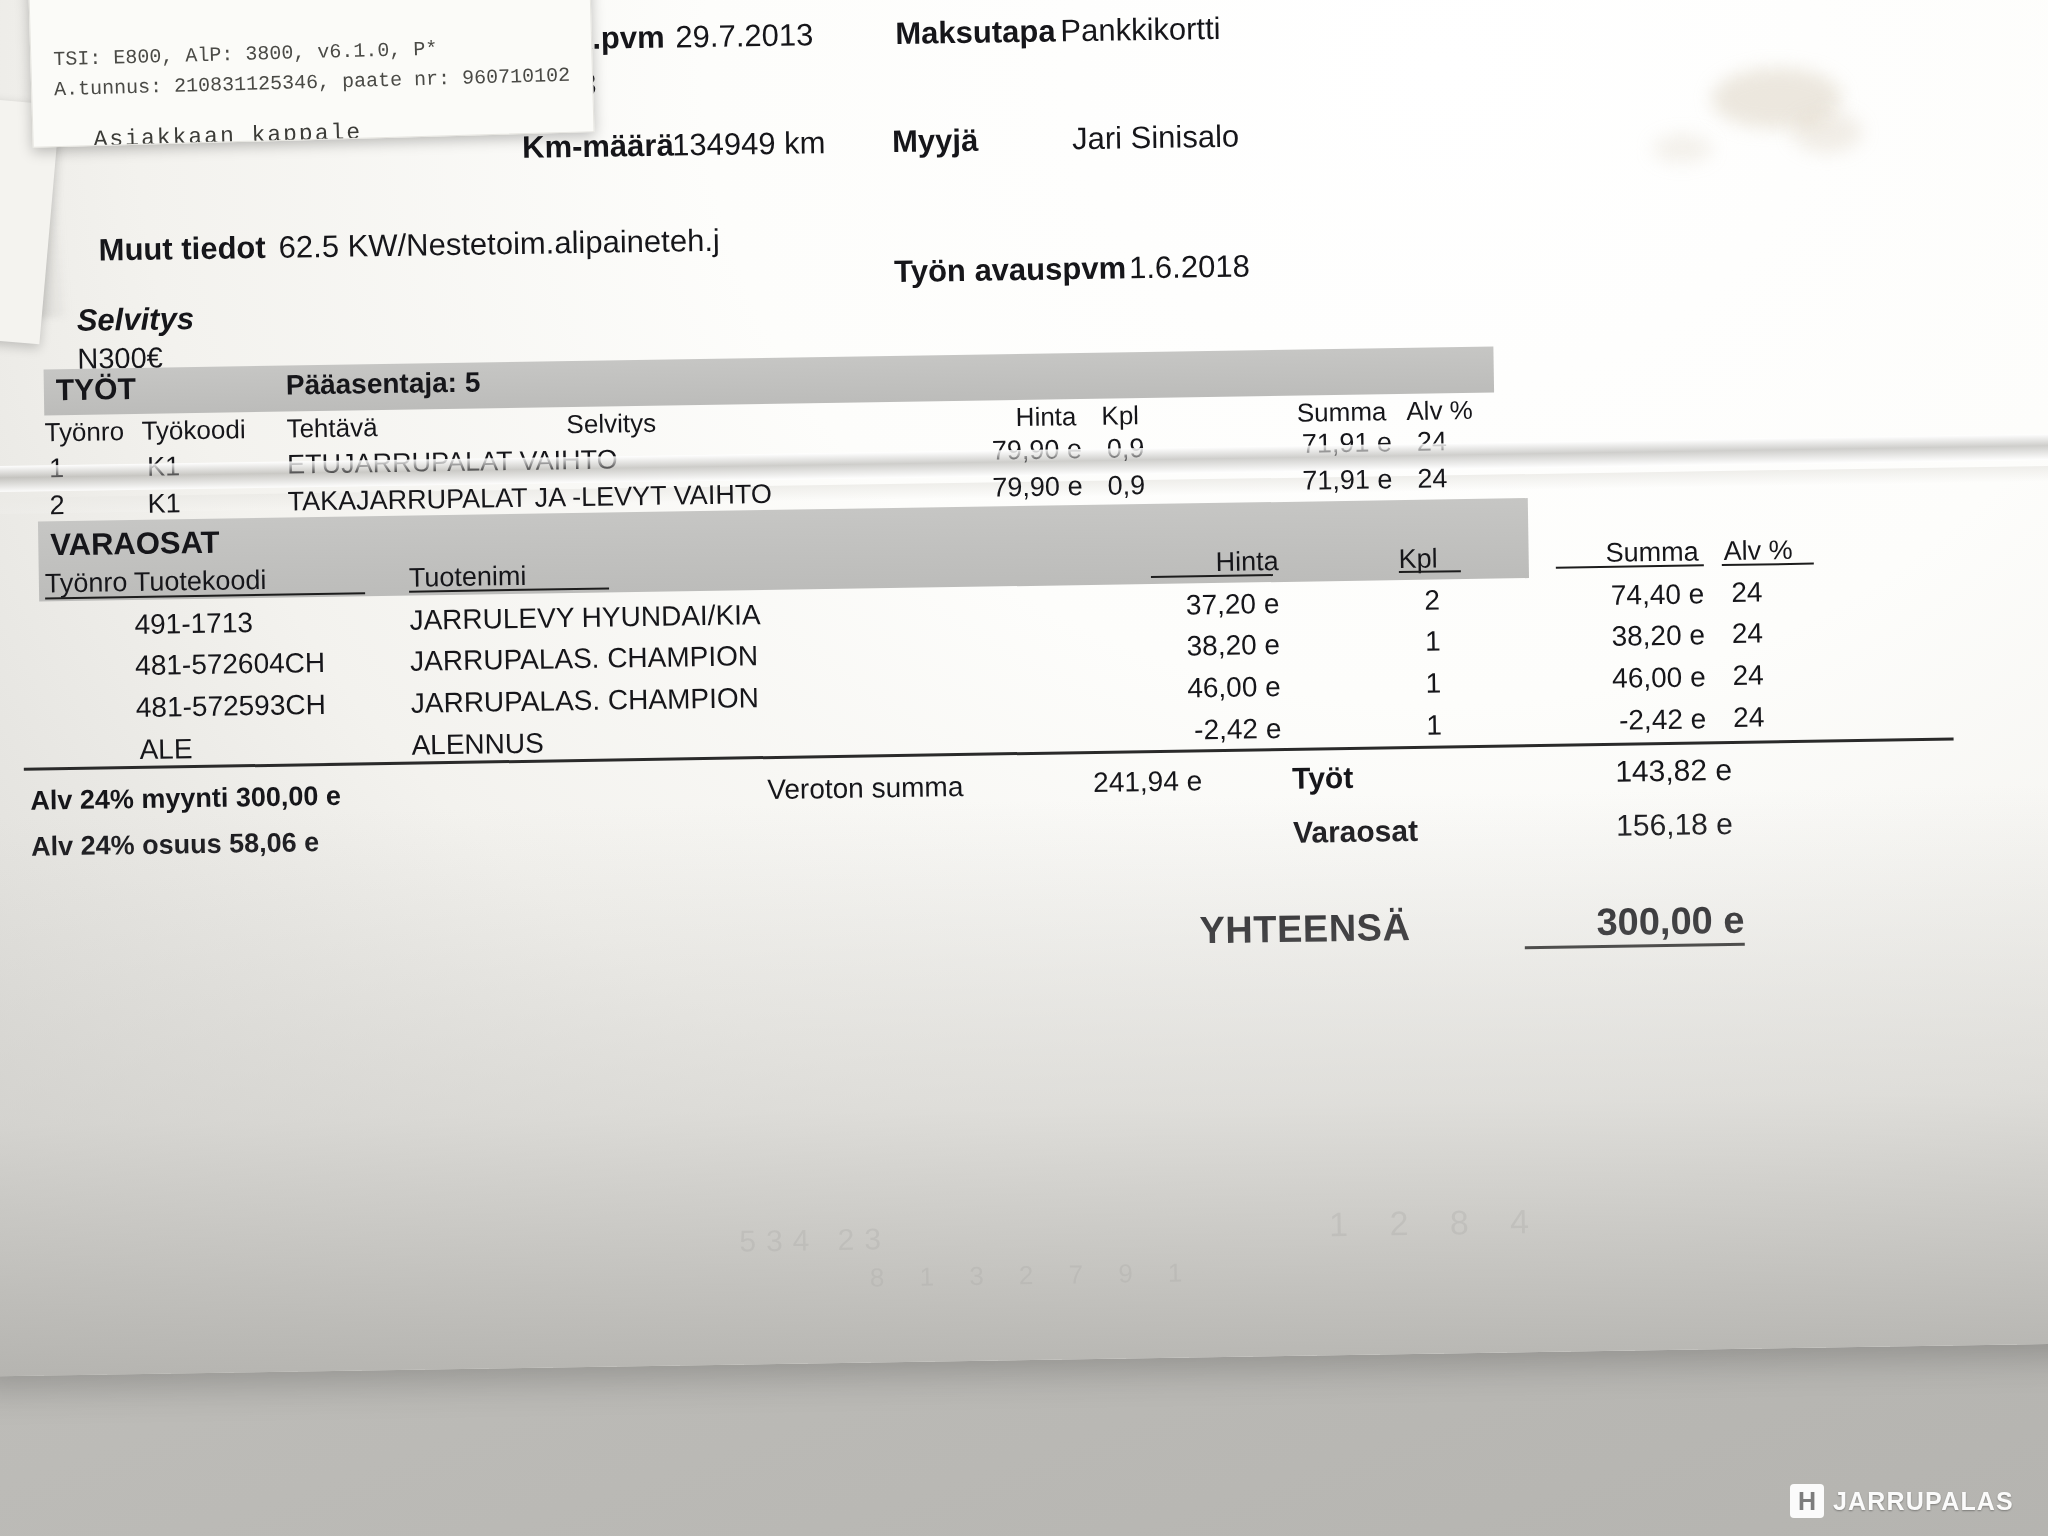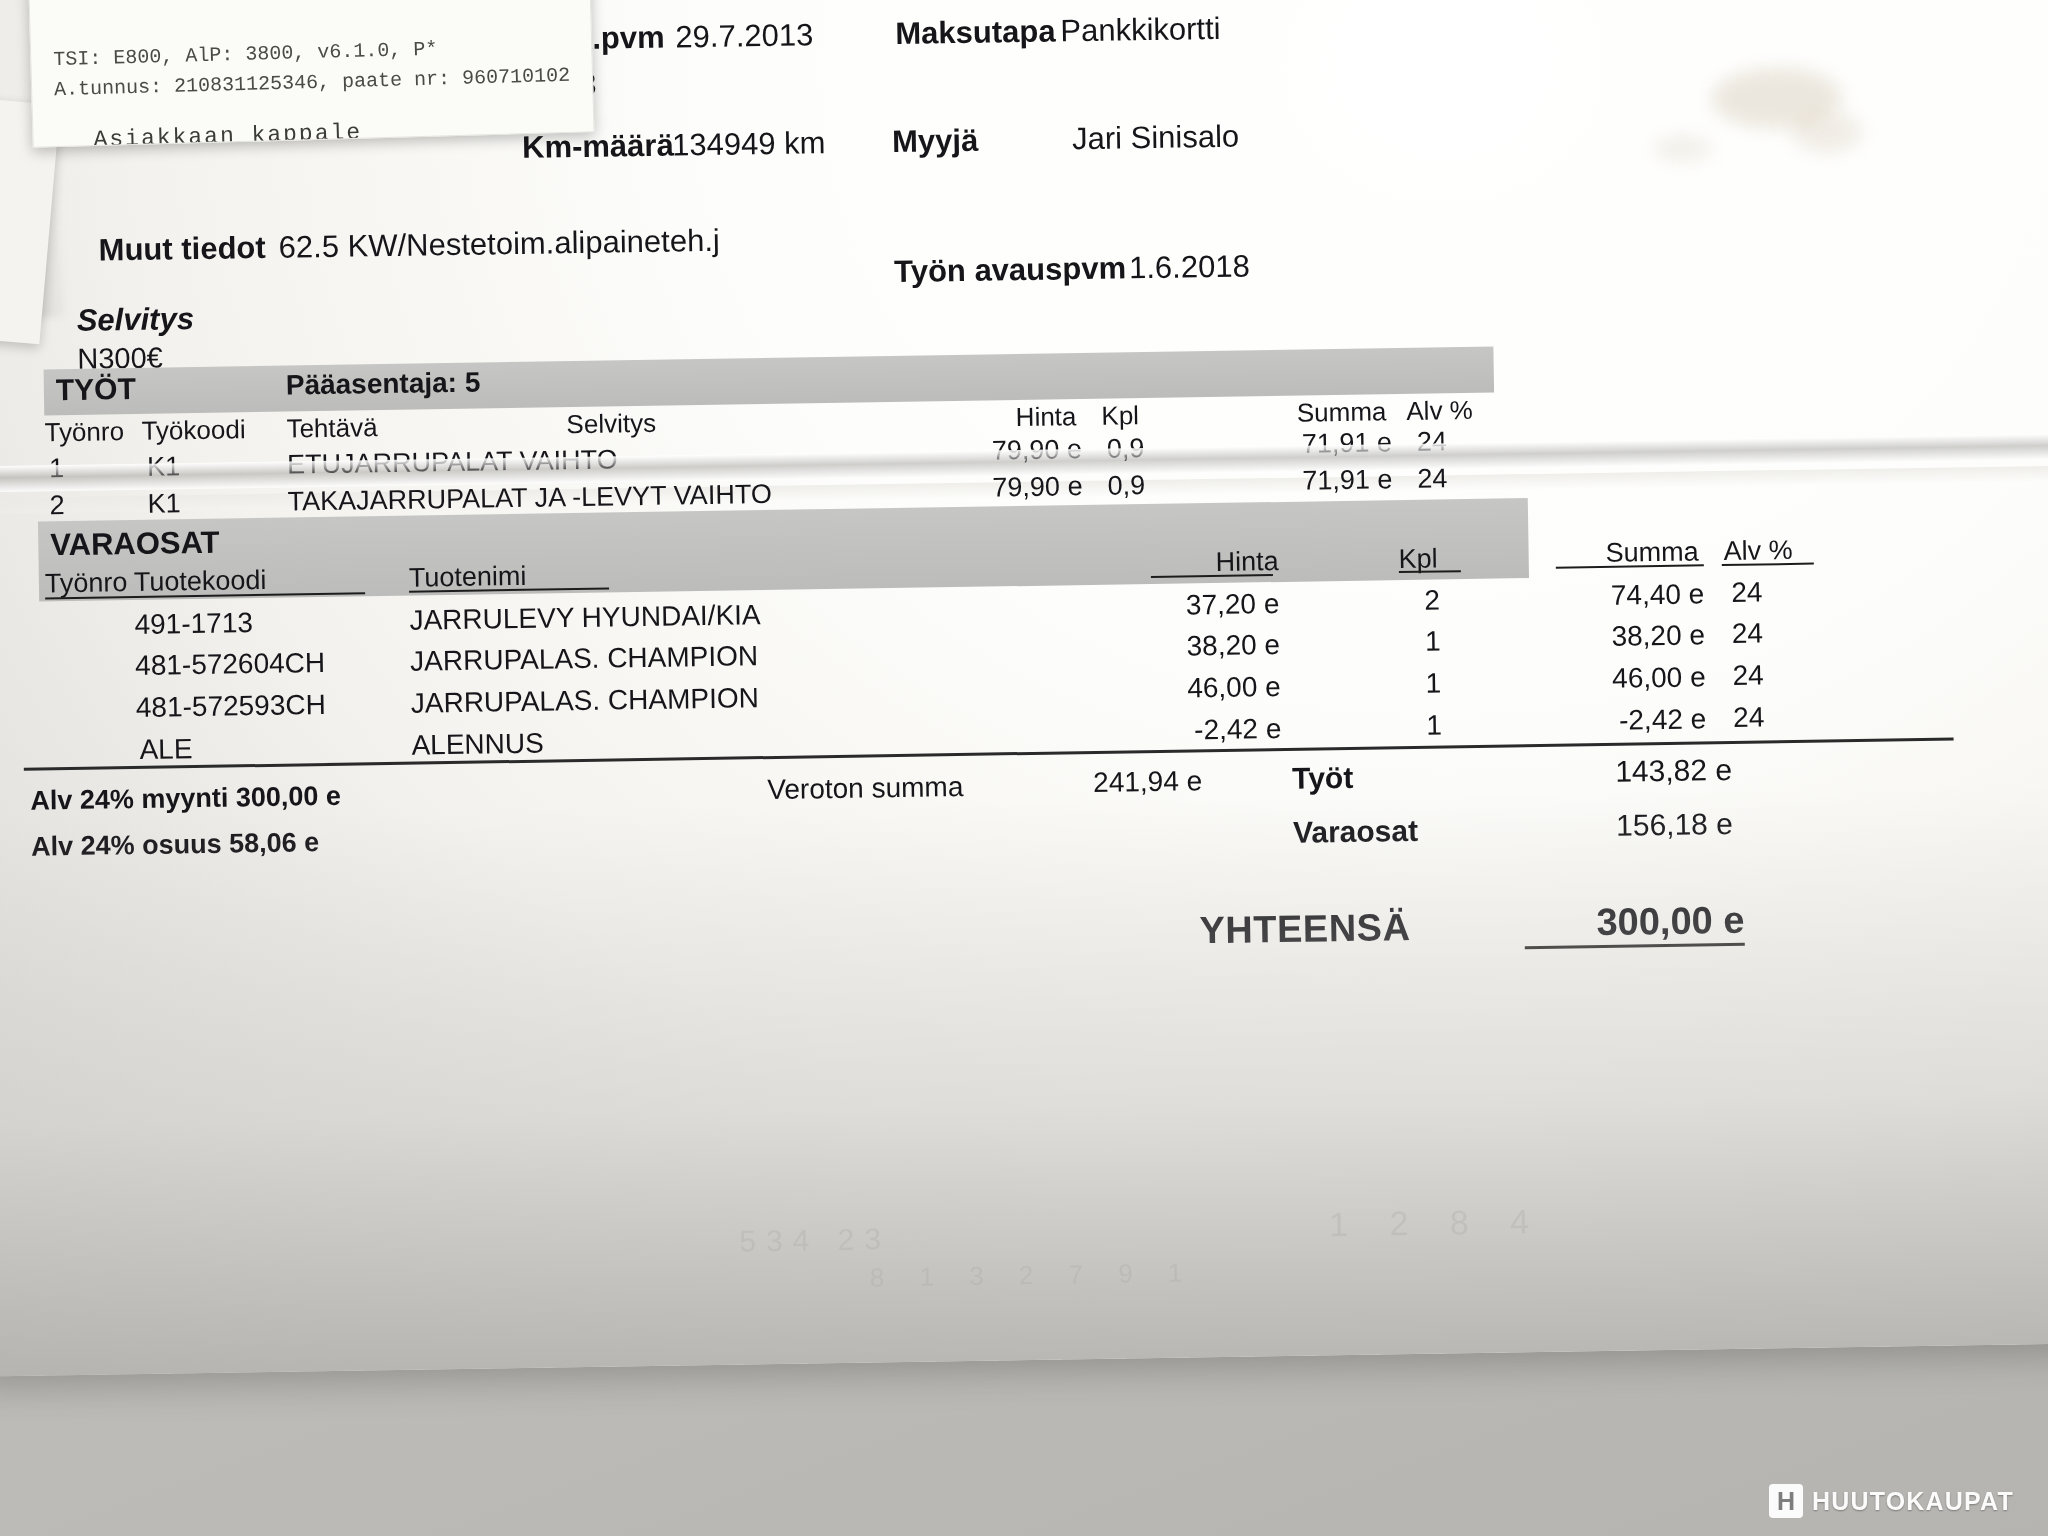--- a/index.html
+++ b/index.html
@@ -294,16 +294,16 @@
   <div style="position:absolute; left:-60px; top:100px; width:110px; height:240px; background:#f4f3ef; transform:rotate(5deg); box-shadow:0 4px 12px rgba(0,0,0,0.2);"></div>
 
   <div id="slip">
     <div class="l" style="left:22px; top:92px; font-size:20px;">TSI: E800, AlP: 3800, v6.1.0, P*</div>
     <div class="l" style="left:22px; top:122px; font-size:20px;">A.tunnus: 210831125346, paate nr: 960710102</div>
     <div class="l" style="left:60px; top:172px; font-size:23px; letter-spacing:2px; color:#3c3c38;">Asiakkaan kappale</div>
   </div>
 
   <div id="wm">
     <div class="box">H</div>
-    <div class="txt">HUUTOKAUPAT</div>
+    <div class="txt">JARRUPALAS</div>
   </div>
 
 </div>
 
 </body></html>

